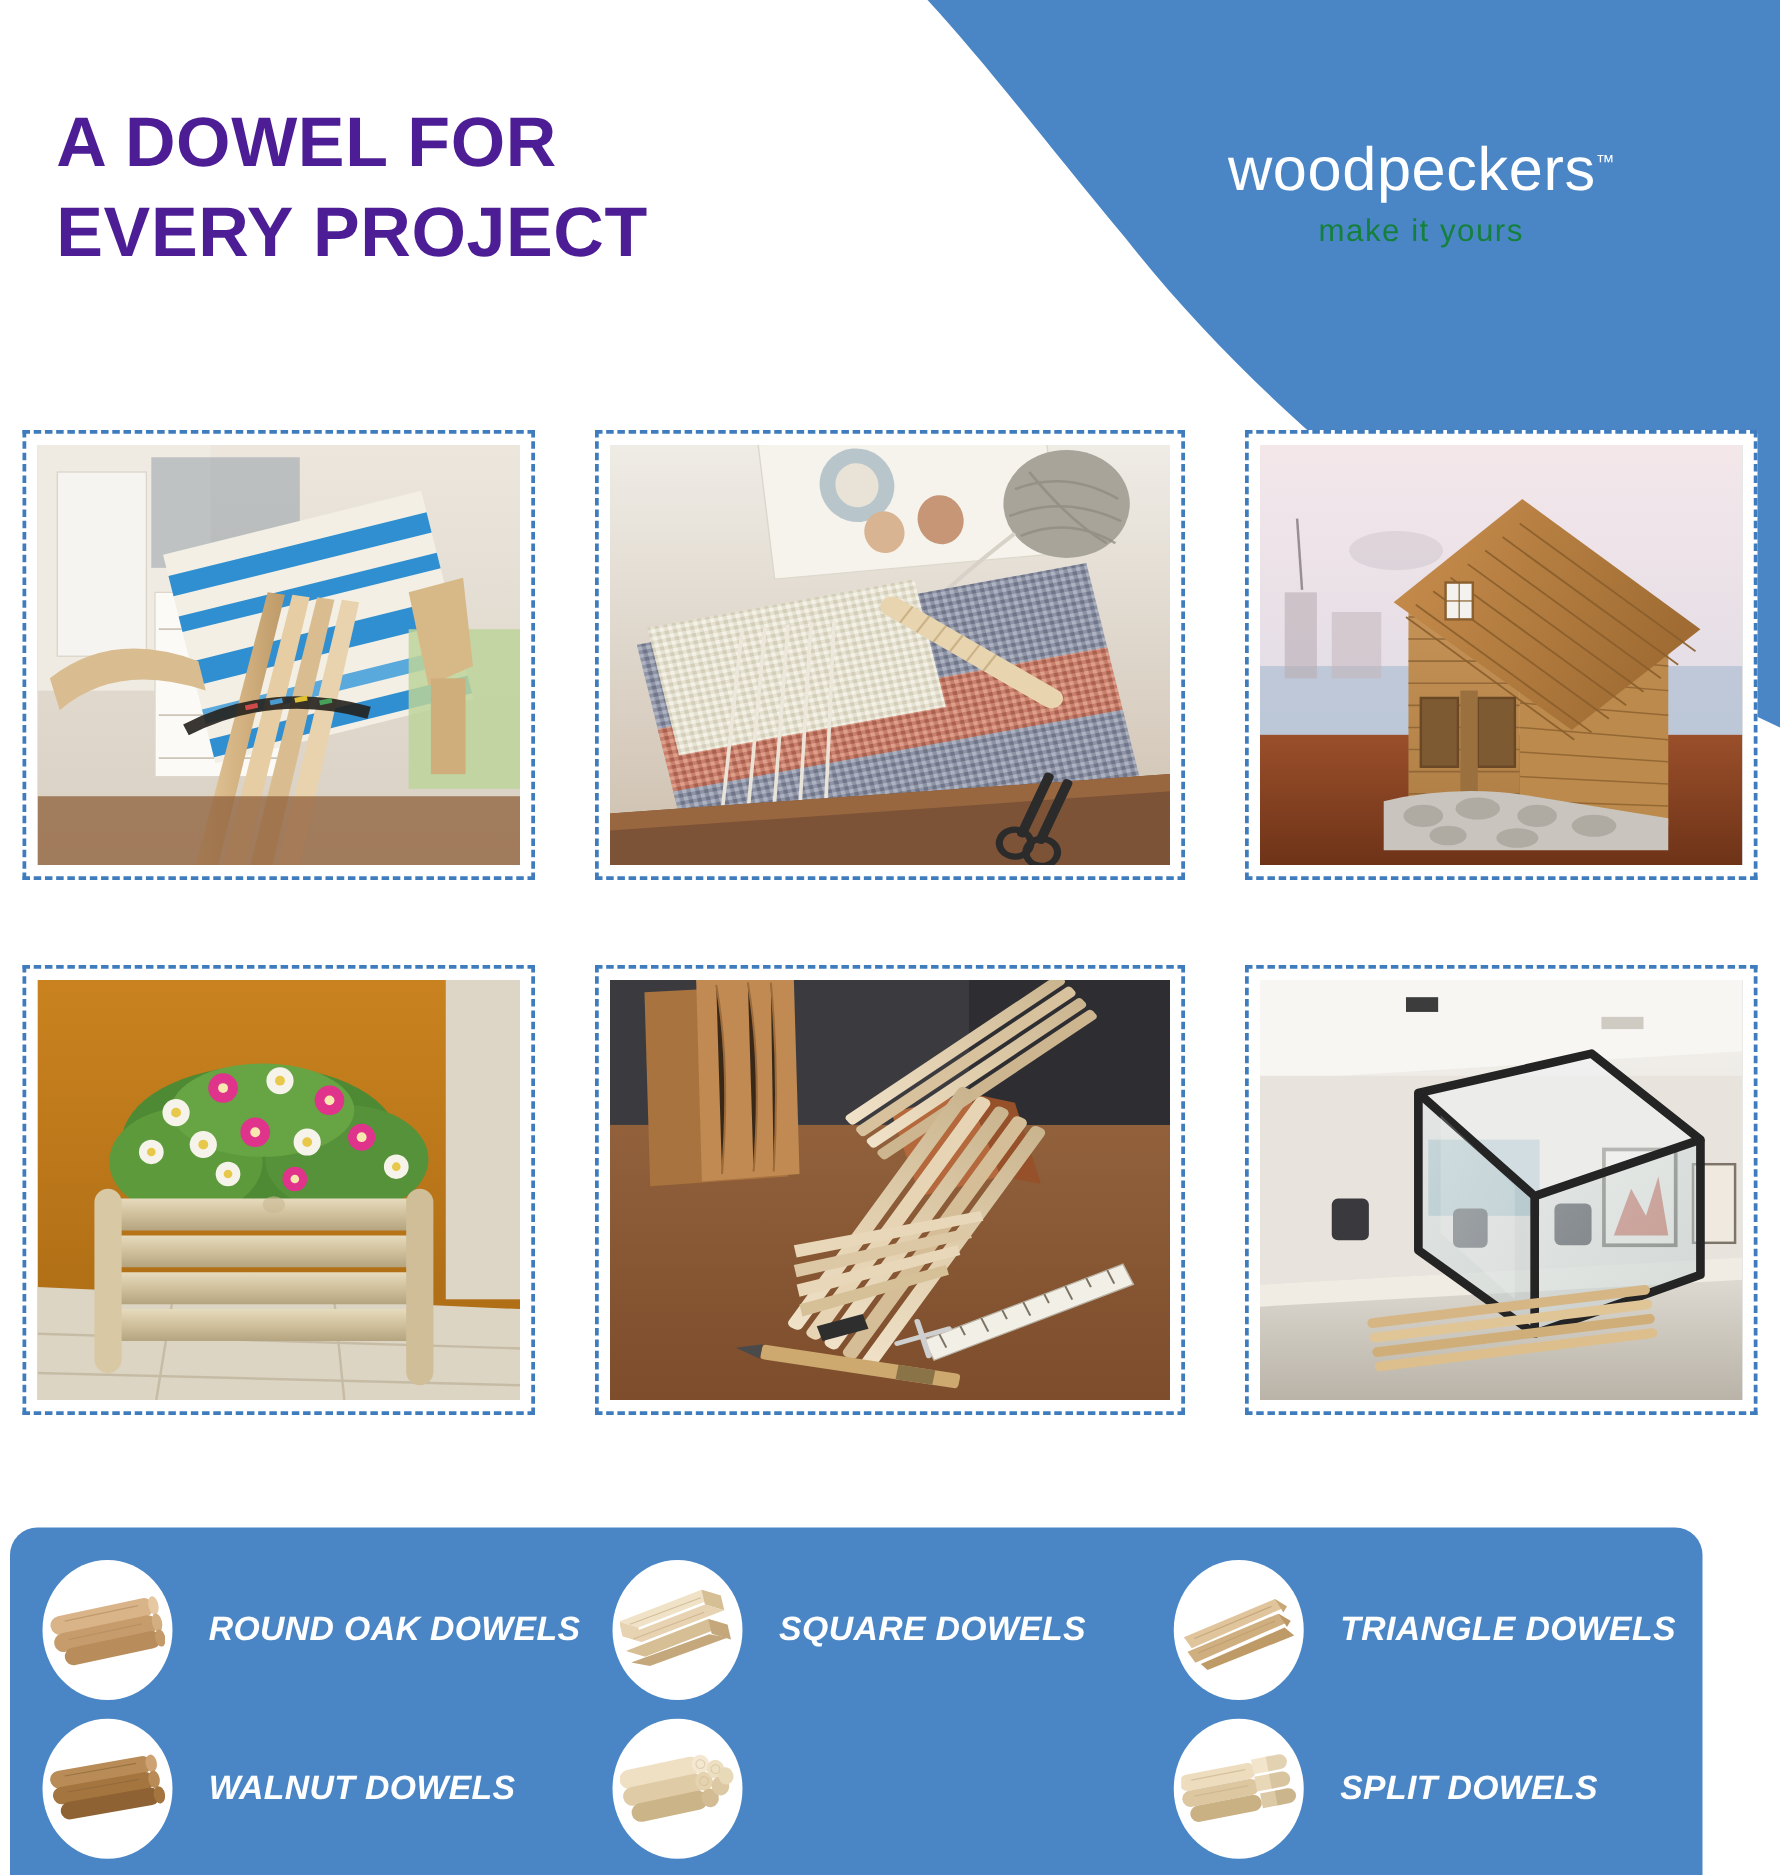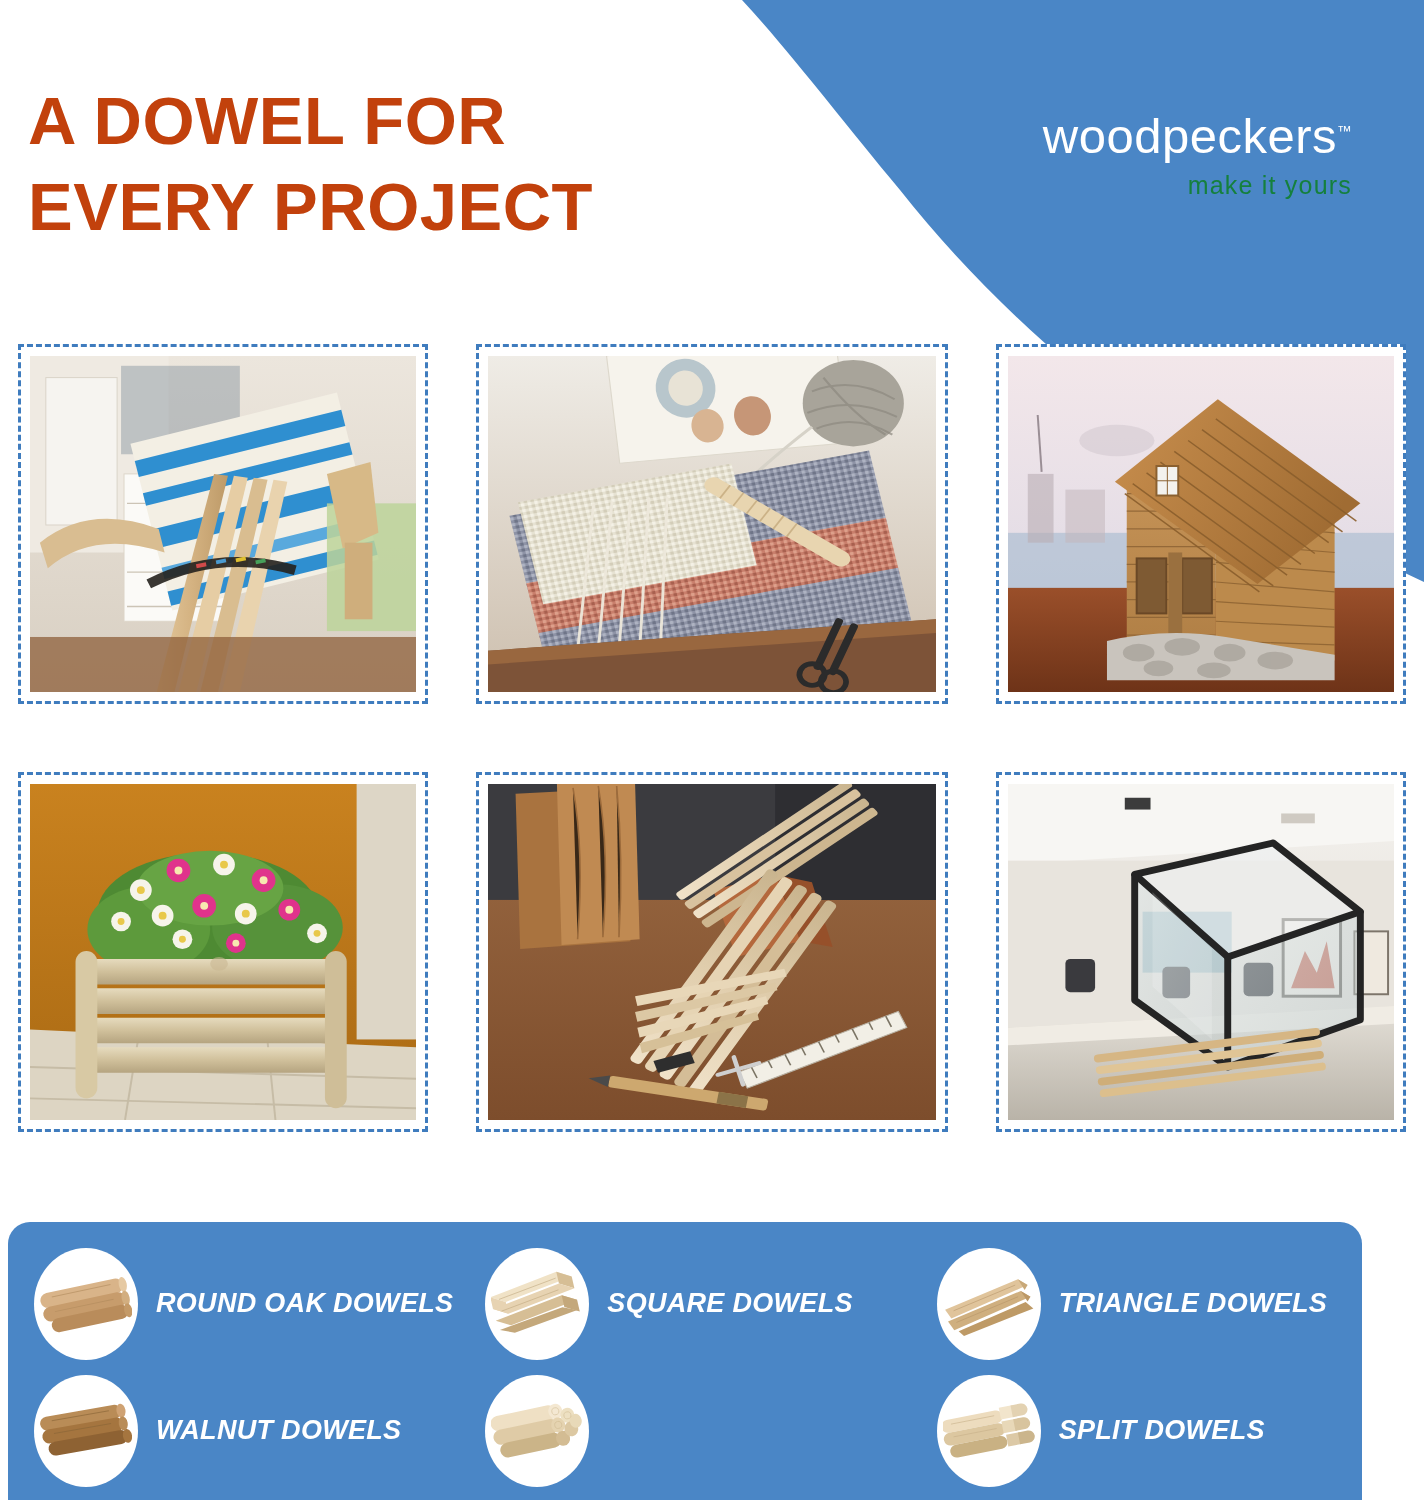--- a/index.html
+++ b/index.html
@@ -39,35 +39,36 @@
   }
 
   .title-block {
     position: absolute;
     left: 28px;
     top: 78px;
     width: 760px;
   }
 
   .title-line {
-    color: #c2410c;
-    font-size: 67px;
+    color: #4c1d95;
+    font-size: 56px;
     font-weight: bold;
     line-height: 1.28;
     letter-spacing: 0.5px;
     white-space: nowrap;
+    margin-left: 17px;
   }
 
   
   .logo {
     position: absolute;
     left: 922px;
     top: 112px;
     width: 430px;
-    text-align: right;
+    text-align: center;
   }
 
   .logo-word {
     color: #ffffff;
     font-size: 49px;
     font-weight: 400;
     letter-spacing: 0.5px;
     line-height: 1;
     display: inline-block;
     position: relative;
@@ -134,21 +135,21 @@
     width: 100%;
     height: 254px;
     display: grid;
     grid-template-columns: repeat(3, 1fr);
     grid-template-rows: repeat(2, 1fr);
   }
 
   .product-item {
     display: flex;
     align-items: center;
-    gap: 18px;
+    gap: 29px;
     padding-left: 26px;
   }
 
   .product-thumb {
     width: 104px;
     height: 112px;
     border-radius: 50%;
     background: #ffffff;
     flex: 0 0 auto;
     overflow: hidden;

